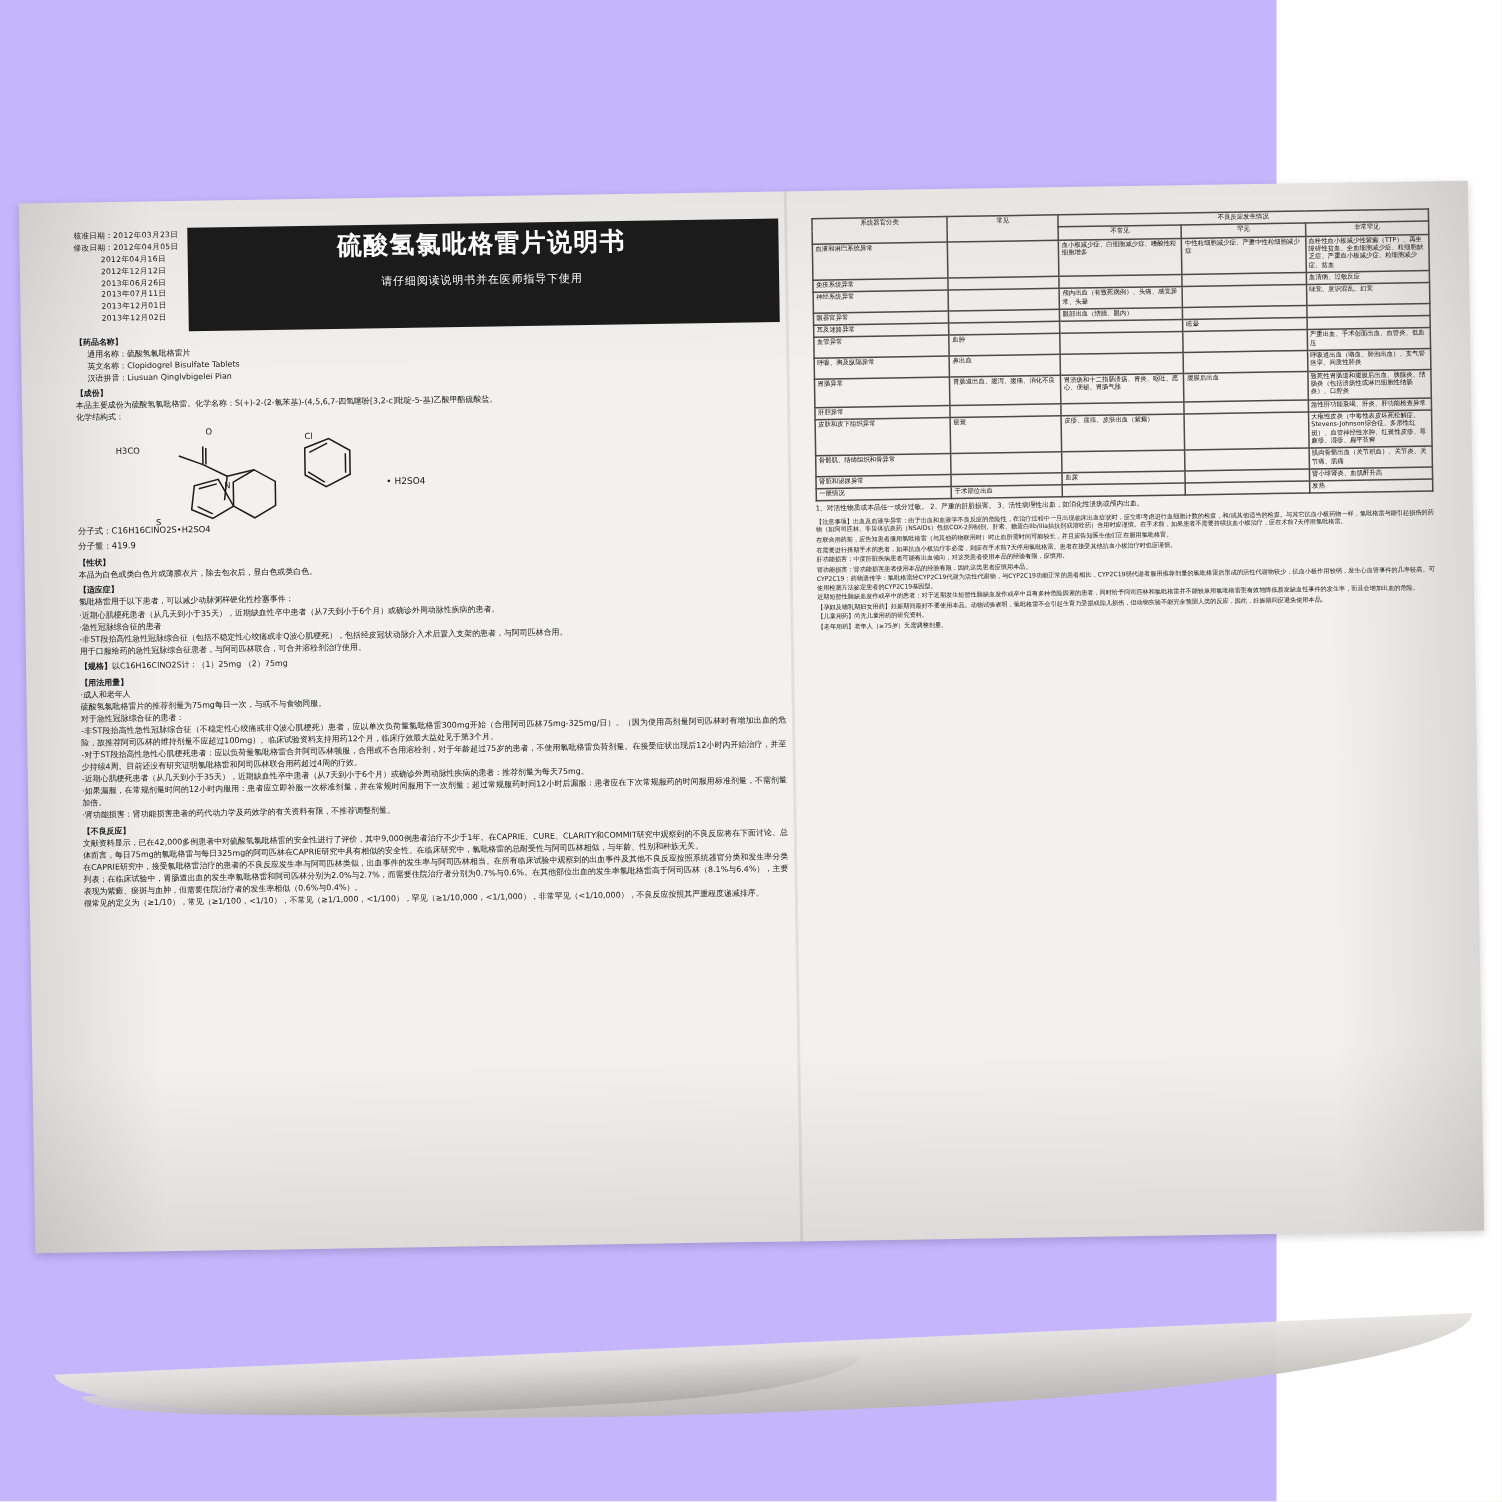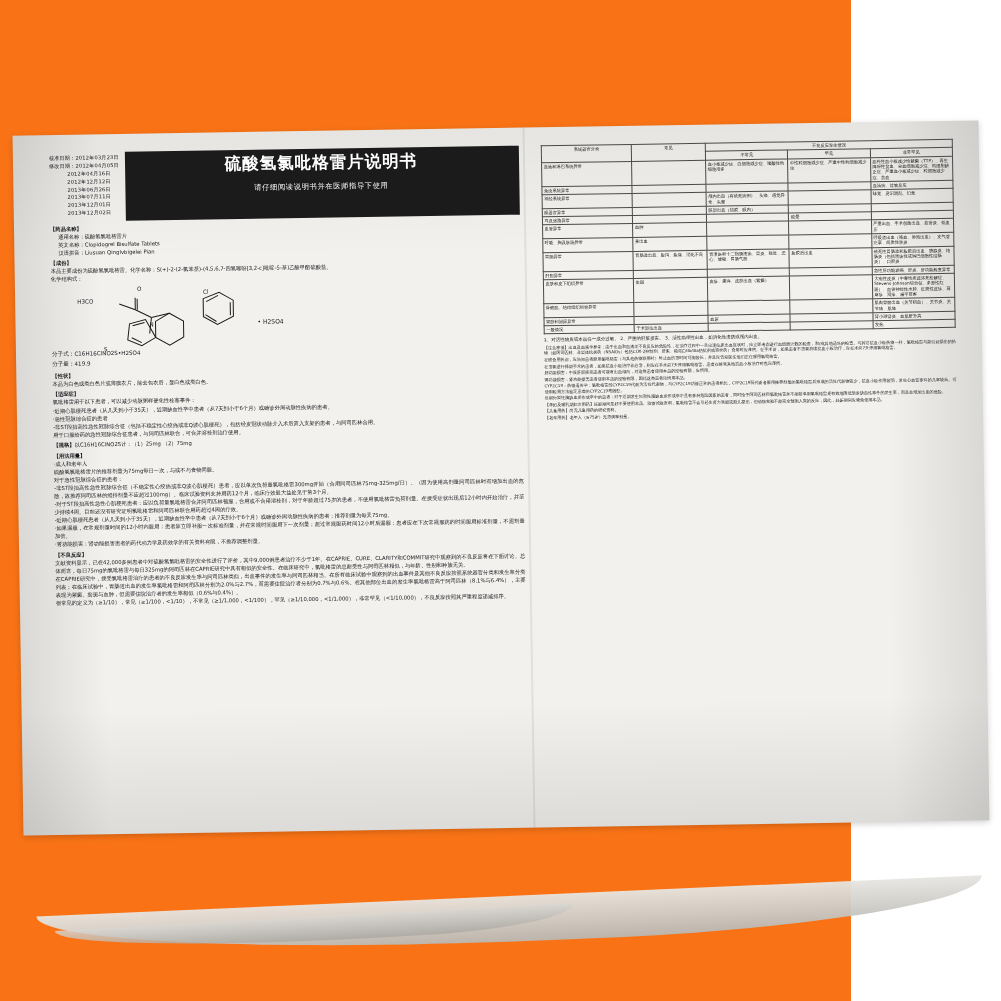--- a/index.html
+++ b/index.html
@@ -2,21 +2,21 @@
 <html><head>
 <meta charset="utf-8">
 <style>
   html,body{margin:0;padding:0;}
   body{
     width:1001px;height:1001px;
     background:#ffffff;
     font-family:"DejaVu Sans", sans-serif;
     overflow:hidden;
   }
-  #stage{position:relative;width:851px;height:1001px;background:#f97316;}
+  #stage{position:relative;width:851px;height:1001px;background:#c4b5fd;}
 
   
   #sheet{
     position:absolute;
     left:18px; top:128px;
     width:966px; height:700px;
     background:#f2f1ee;
     transform:rotate(-0.9deg);
     box-shadow:0 2px 6px rgba(0,0,0,.18);
   }

